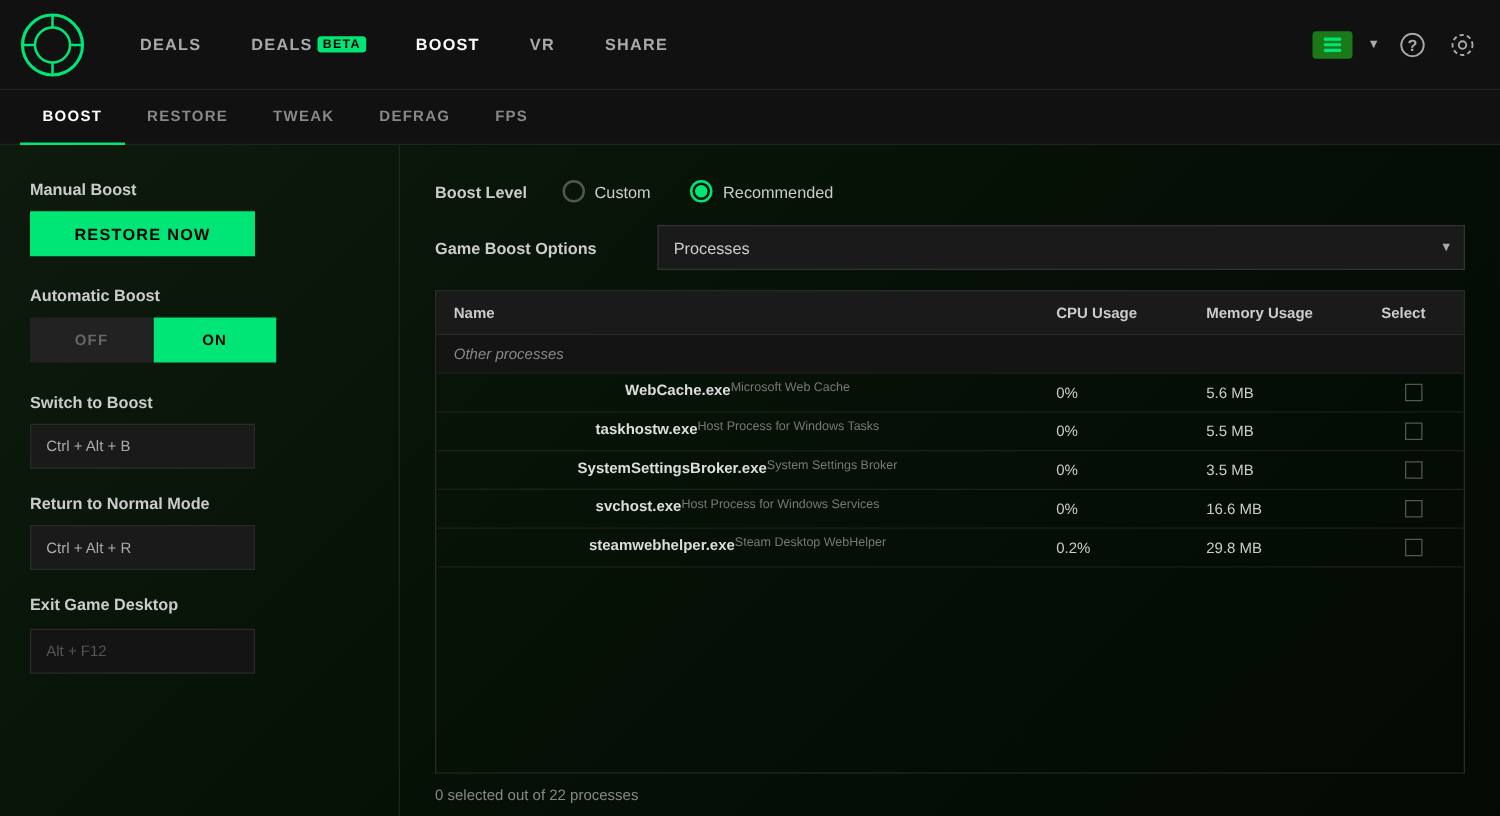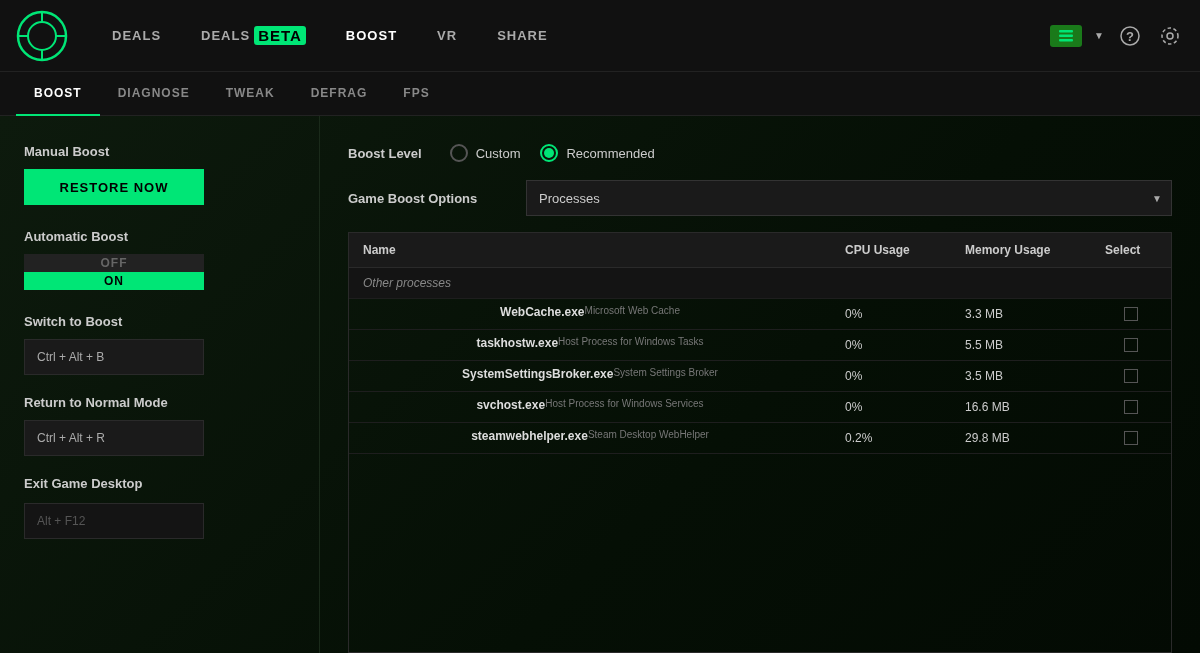--- a/index.html
+++ b/index.html
@@ -44,21 +44,21 @@
       height: 72px;
       display: flex;
       align-items: center;
       cursor: pointer;
       position: relative;
     }
     .nav-link.active { color: #fff; }
     .nav-link .beta-badge {
       background: #00e676;
       color: #000;
-      font-size: 15px;
+      font-size: 10px;
       font-weight: 700;
       padding: 1px 4px;
       border-radius: 3px;
       margin-left: 4px;
       vertical-align: middle;
     }
     .top-bar-right {
       display: flex;
       align-items: center;
       gap: 12px;
@@ -147,24 +147,23 @@
       cursor: pointer;
       display: flex;
       align-items: center;
       justify-content: center;
       margin-bottom: 24px;
     }
 
     .auto-boost-section { margin-bottom: 24px; }
     .toggle-group {
       display: flex;
-      width: 180px;
+      width: 197px;
       height: 36px;
       margin-top: 10px;
-      flex-direction: column;
     }
     .toggle-btn {
       flex: 1;
       display: flex;
       align-items: center;
       justify-content: center;
       font-size: 12px;
       font-weight: 700;
       letter-spacing: 1px;
       cursor: pointer;
@@ -213,21 +212,21 @@
     }
     .boost-level-label {
       color: #ccc;
       font-size: 13px;
       font-weight: 600;
       margin-right: 28px;
     }
     .radio-group {
       display: flex;
       align-items: flex-start;
-      gap: 20px;
+      gap: 32px;
     }
     .radio-option {
       display: flex;
       align-items: center;
       gap: 8px;
       cursor: pointer;
     }
     .radio-circle {
       width: 18px;
       height: 18px;
@@ -435,21 +434,21 @@
       <svg width="20" height="20" viewBox="0 0 20 20">
         <circle cx="10" cy="10" r="3" stroke="#aaa" stroke-width="1.5" fill="none"></circle>
         <circle cx="10" cy="10" r="8" stroke="#aaa" stroke-width="1.5" fill="none" stroke-dasharray="3.5 2.5" stroke-dashoffset="1"></circle>
       </svg>
     </div>
   </div>
 </div>
 
 <div class="sub-nav">
   <a class="sub-nav-link active">BOOST</a>
-  <a class="sub-nav-link">DIAGNOSE</a>
+  <a class="sub-nav-link">RESTORE</a>
   <a class="sub-nav-link">TWEAK</a>
   <a class="sub-nav-link">DEFRAG</a>
   <a class="sub-nav-link">FPS</a>
 </div>
 
 <div class="main">
 
   <div class="sidebar">
 
     <div>
@@ -525,21 +524,21 @@
           <div class="td"></div>
           <div class="td"></div>
         </div>
 
         <div class="table-row">
           <div class="process-cell">
             <span class="process-name">WebCache.exe</span>
             <span class="process-desc">Microsoft Web Cache</span>
           </div>
           <div class="td">0%</div>
-          <div class="td">3.3 MB</div>
+          <div class="td">5.6 MB</div>
           <div class="td checkbox-cell">
             <div class="checkbox"></div>
           </div>
         </div>
 
         <div class="table-row">
           <div class="process-cell">
             <span class="process-name">taskhostw.exe</span>
             <span class="process-desc">Host Process for Windows Tasks</span>
           </div>
@@ -582,15 +581,18 @@
           <div class="td">0.2%</div>
           <div class="td">29.8 MB</div>
           <div class="td checkbox-cell">
             <div class="checkbox"></div>
           </div>
         </div>
 
       </div>
     </div>
 
+    <div class="table-footer">
+      <span>0 selected out of 22 processes</span>
+    </div>
 
   </div>
 </div>
 
 </body></html>

